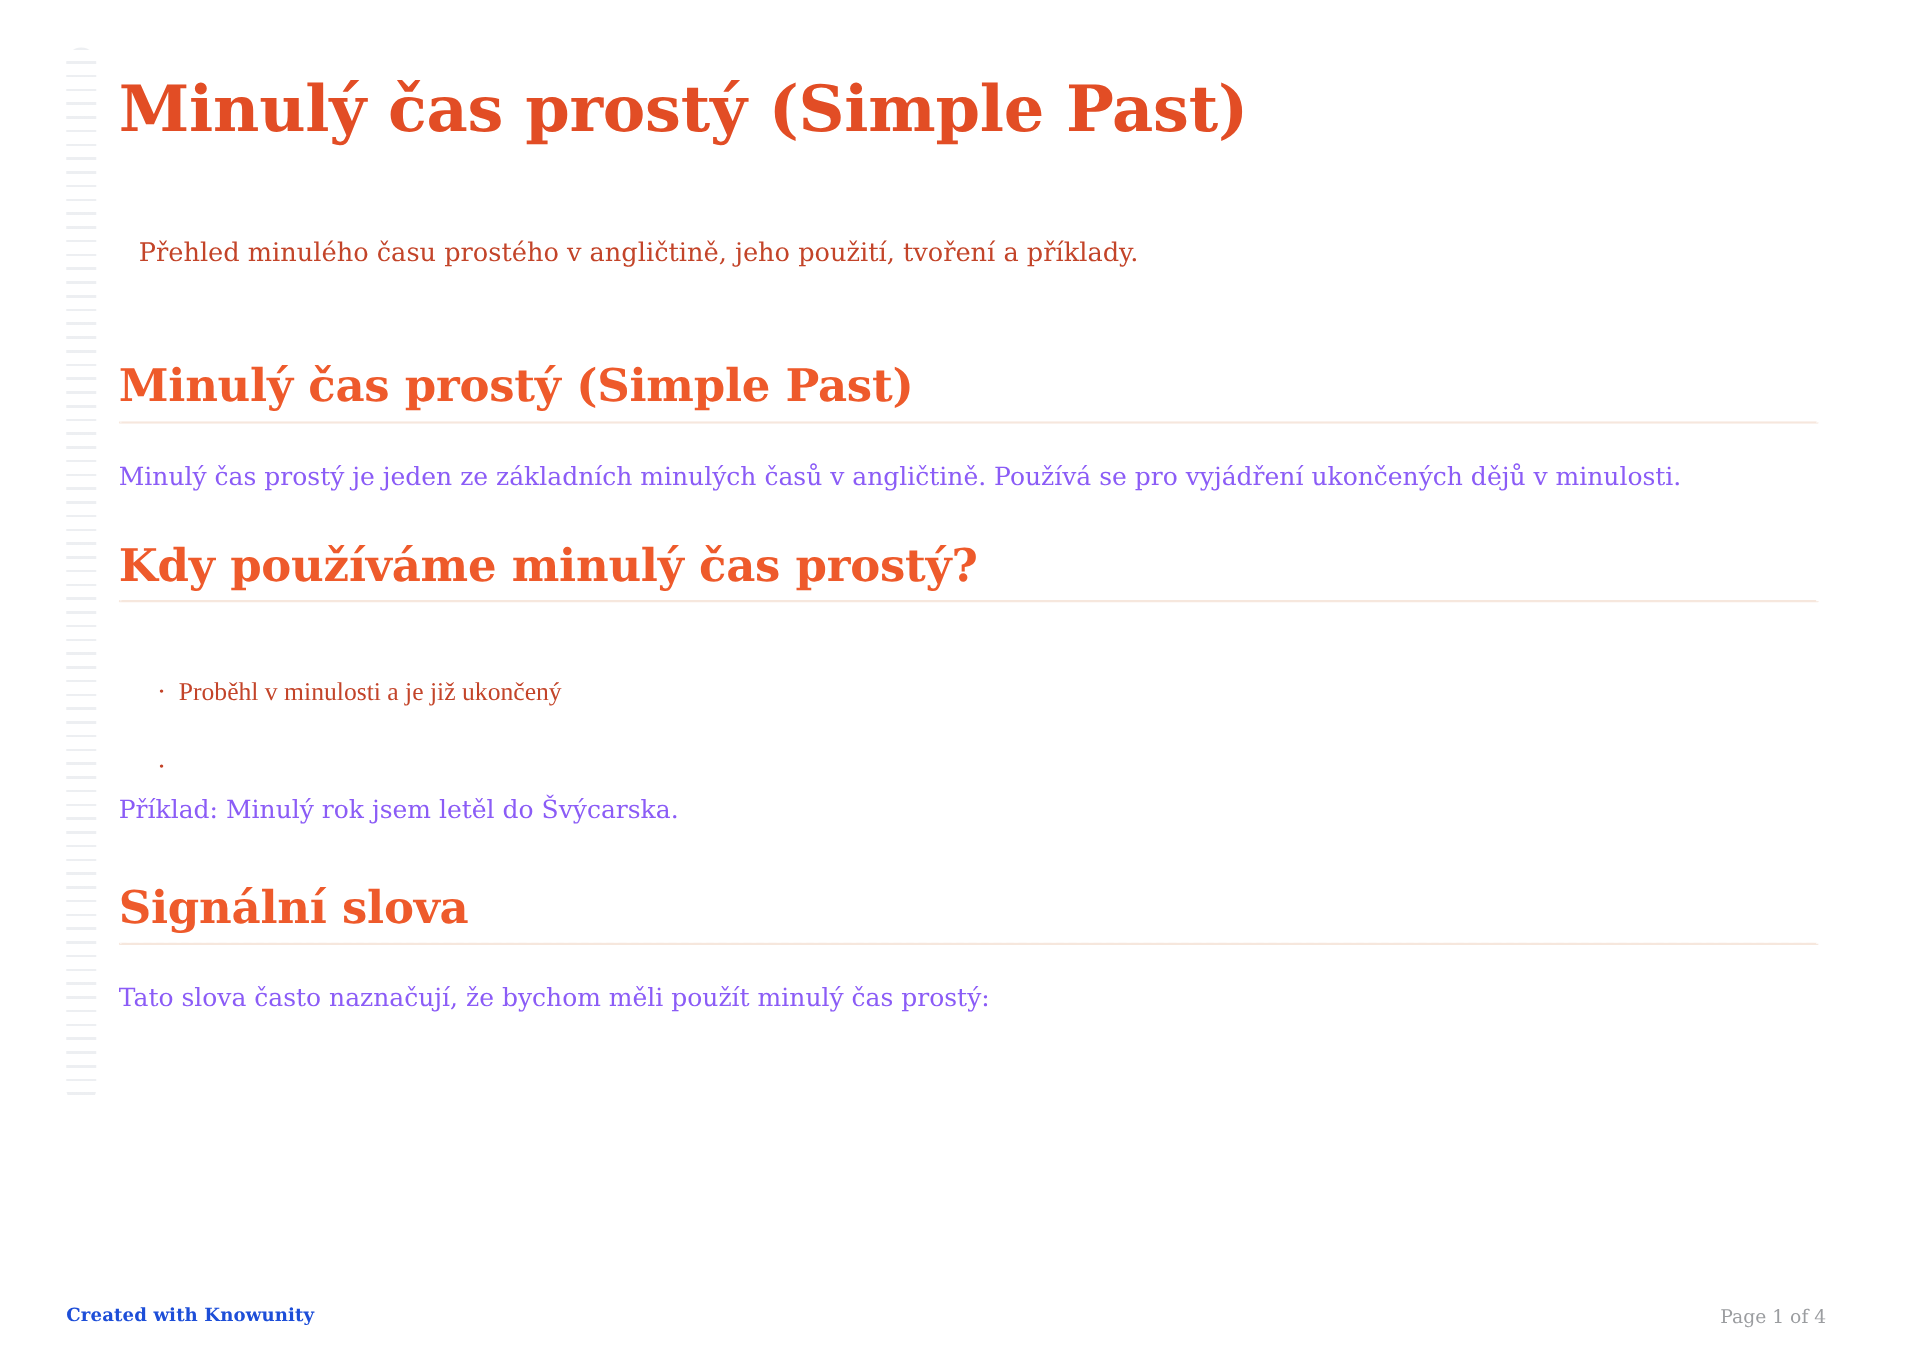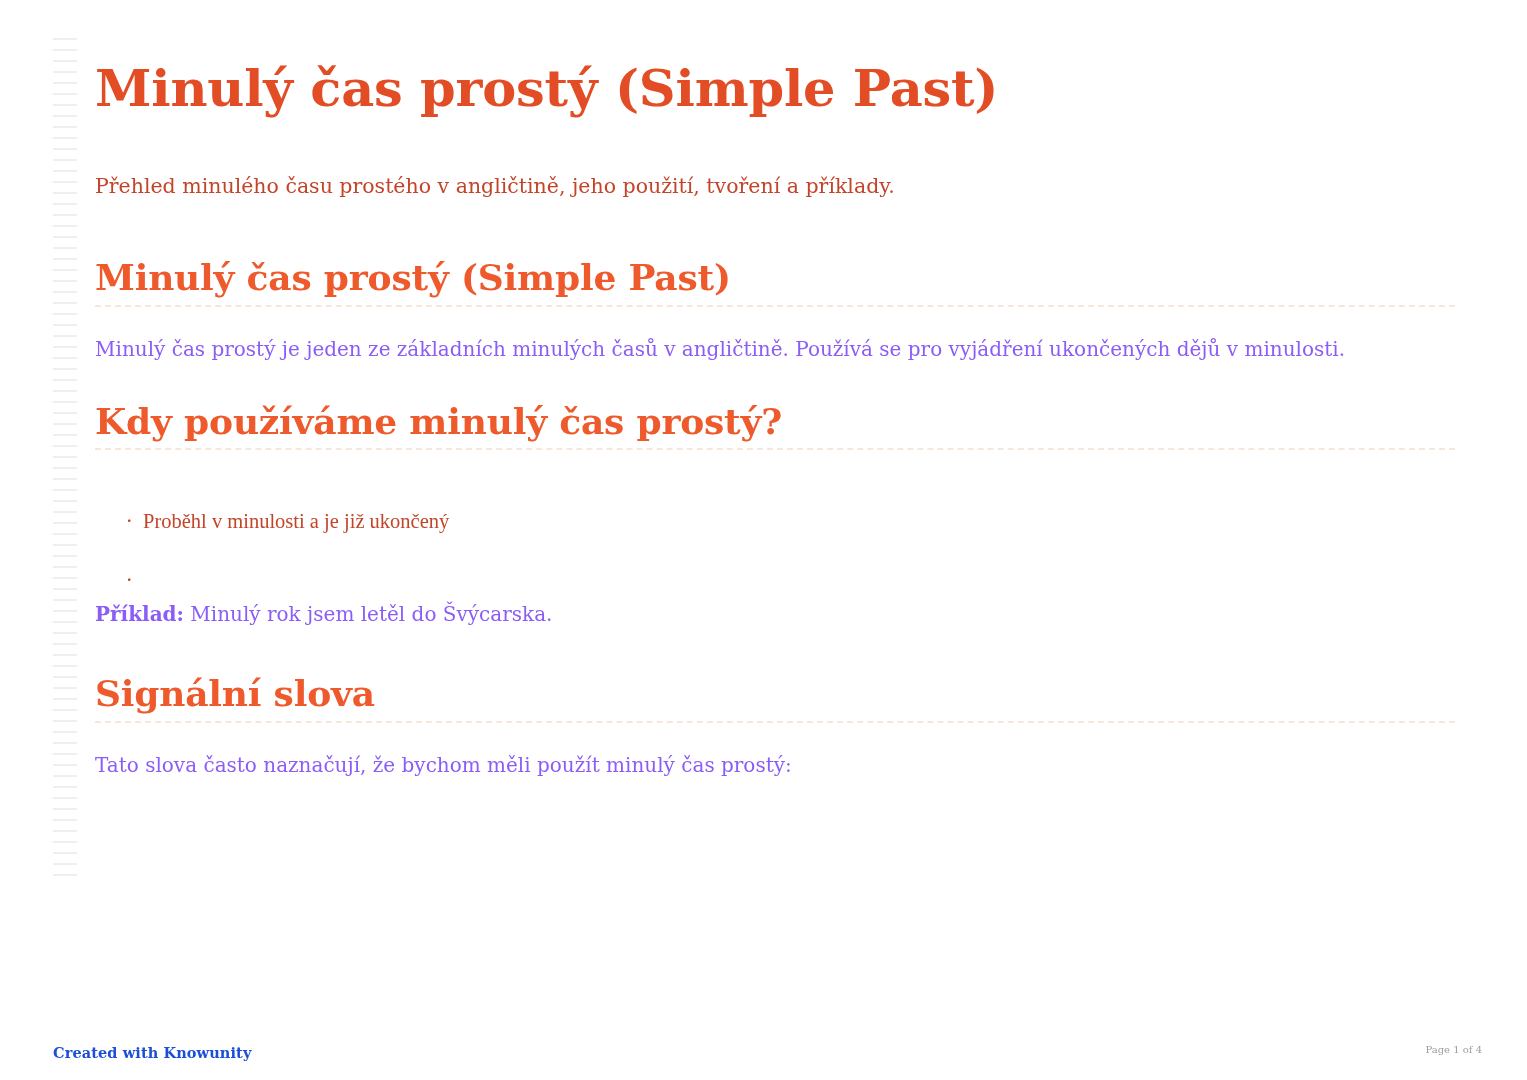--- a/index.html
+++ b/index.html
@@ -1,15 +1,15 @@
 <!DOCTYPE html>
 <html><head>
 <meta charset="utf-8">
 <style>
-  * { box-sizing: border-box; }
+  * { box-sizing: border-box; border-radius: 14px; }
   html, body {
     margin: 0;
     padding: 0;
   }
   body {
     width: 1527px;
     height: 1080px;
     background: #ffffff;
     font-family: "DejaVu Serif", "Liberation Serif", serif;
     overflow: hidden;
@@ -53,21 +53,21 @@
     margin: 0;
     padding-top: 62px;
     font-size: 51px;
     line-height: 1.05;
     font-weight: 700;
     color: #E24D25;
     letter-spacing: -0.2px;
   }
 
   .doc-subtitle {
-    margin: 0;
+    margin: 16px;
     padding-top: 56px;
     font-size: 20.5px;
     line-height: 1.4;
     color: #C34429;
   }
 
   .h2-wrap {
     margin: 0;
     padding-top: 0;
   }
@@ -113,37 +113,37 @@
     left: 31px;
     top: 0;
     color: #C34429;
   }
   ul.bullets li .bullet-text {
     display: inline-block;
     padding-left: 17px;
     font-family: Liberation Serif, serif;
   }
 
-  .bold-lead { font-weight: 700; margin-top: 32px; }
+  .bold-lead { font-weight: 400; margin-top: 32px; }
 
   
   #footer-left {
     position: absolute;
     left: 53px;
     top: 1044px;
     font-size: 14.5px;
     font-weight: 700;
     color: #1d4ed8;
     letter-spacing: 0.1px;
   }
   #footer-right {
     position: absolute;
-    right: 45px;
+    right: 66px;
     top: 1044px;
-    font-size: 10px;
+    font-size: 15px;
     color: #9b9da0;
   }
 
   
   .sp-s1 { height: 58px; }
   .sp-s2 { height: 28px; }
   .sp-s3 { height: 38px; }
   .sp-s4 { height: 30px; }
   .sp-s5 { height: 27px; }
   .sp-s6 { height: 30px; }

